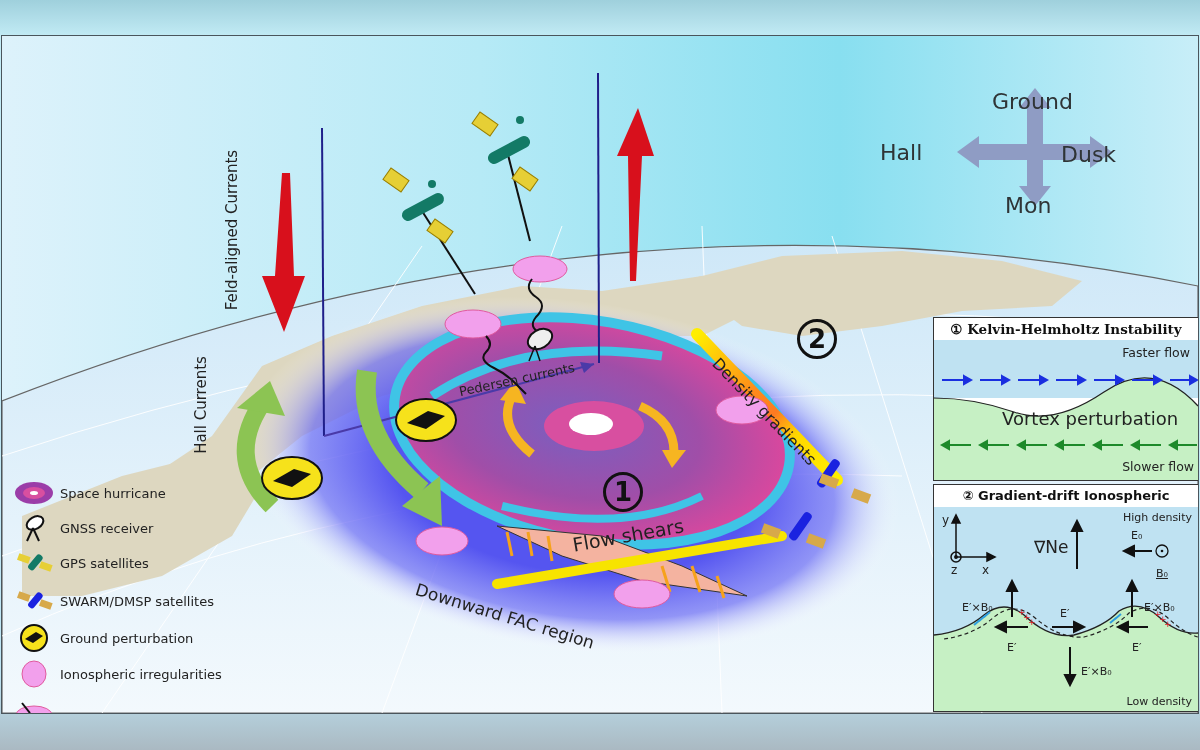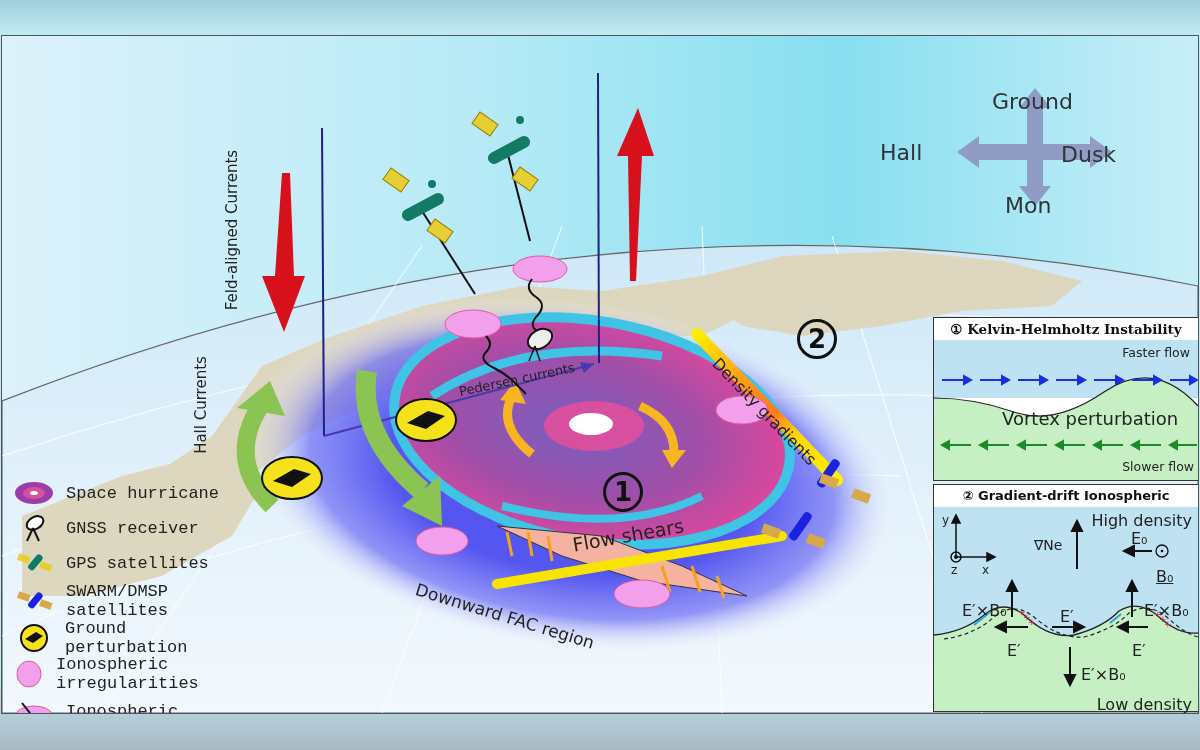--- a/index.html
+++ b/index.html
@@ -7,27 +7,27 @@
          font-family: "DejaVu Sans", "Liberation Sans", sans-serif;
          background: linear-gradient(180deg,#9fd0dc 0%,#c3ecf6 5%,#bfe6f5 90%,#aab9c2 100%); }
   .frame { position:absolute; left:1px; top:35px; width:1196px; height:677px;
            border:1px solid #4a555c; overflow:hidden;
            background: linear-gradient(90deg,#ddf2fb 0%,#b6eaf6 40%,#88dff0 70%,#c8eef8 100%); }
   svg.scene { position:absolute; left:0; top:0; }
   .lbl { position:absolute; color:#222; white-space:nowrap; }
   .legend { position:absolute; left:12px; top:440px; width:240px; }
   .legend-item { position:absolute; left:0; height:30px; display:flex; align-items:center; }
   .legend-item .ico { width:40px; height:30px; display:flex; align-items:center; justify-content:center; }
-  .legend-item .txt { font-size:17px; color:#222; margin-left:12px;font-family:Liberation Mono, monospace; }
+  .legend-item .txt { font-size:13px; color:#222; margin-left:6px; }
   .compass-lbl { position:absolute; font-size:22px; color:#2f3436; }
   .panel { position:absolute; border:1.5px solid #333; background:#fff; }
   .panel-title { height:22px; font-family:"DejaVu Serif","Liberation Serif",serif; font-weight:bold;
                  font-size:13.5px; text-align:center; line-height:22px; color:#111;border-radius:11px; }
   .panel-body { position:absolute; left:0; right:0; bottom:0; }
-  .ptxt { position:absolute; font-size:16px; color:#222; white-space:nowrap; }
+  .ptxt { position:absolute; font-size:11px; color:#222; white-space:nowrap; }
   .num-circle { position:absolute; border:3px solid #111; border-radius:50%; width:34px; height:34px;
                 font-size:26px; font-weight:bold; text-align:center; line-height:34px; color:#111; }
 </style>
 </head>
 <body>
 
 <div class="frame">
 
   <svg class="scene" width="1196" height="677" viewBox="0 0 1196 677">
     <defs>
@@ -354,21 +354,21 @@
           <line x1="214" y1="120" x2="192" y2="120"></line>
             <polygon points="194,115 184,120 194,125"></polygon>
           <line x1="136" y1="140" x2="136" y2="170"></line>
             <polygon points="131,168 136,178 141,168"></polygon>
         </g>
         <circle cx="228" cy="44" r="6" stroke="#111" stroke-width="1.3" fill="none"></circle>
           <circle cx="228" cy="44" r="1.3" fill="#111"></circle>
       </svg>
       <span class="ptxt" style="right:6px;top:4px;">High density</span>
       <span class="ptxt" style="right:6px;top:188px;">Low density</span>
-      <span class="ptxt" style="left:100px;top:30px;font-size:14px;">∇Ne</span>
+      <span class="ptxt" style="left:100px;top:30px;font-size:17px;">∇Ne</span>
       <span class="ptxt" style="left:197px;top:22px;text-align:center;">E₀</span>
       <span class="ptxt" style="left:222px;top:60px;text-decoration:underline;">B₀</span>
       <span class="ptxt" style="left:8px;top:6px;font-size:12px;">y</span>
       <span class="ptxt" style="left:48px;top:56px;font-size:12px;">x</span>
       <span class="ptxt" style="left:17px;top:56px;font-size:12px;">z</span>
       <span class="ptxt" style="left:28px;top:94px;">E′×B₀</span>
       <span class="ptxt" style="left:210px;top:94px;">E′×B₀</span>
       <span class="ptxt" style="left:147px;top:158px;">E′×B₀</span>
       <span class="ptxt" style="left:126px;top:100px;">E′</span>
       <span class="ptxt" style="left:73px;top:134px;">E′</span>

